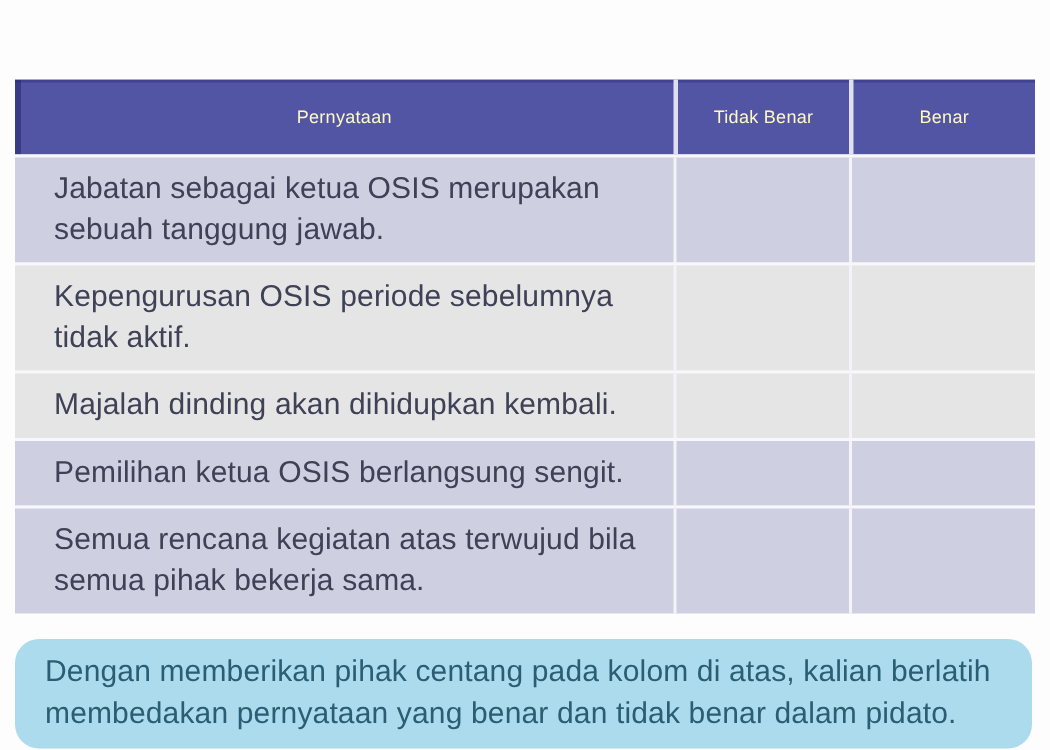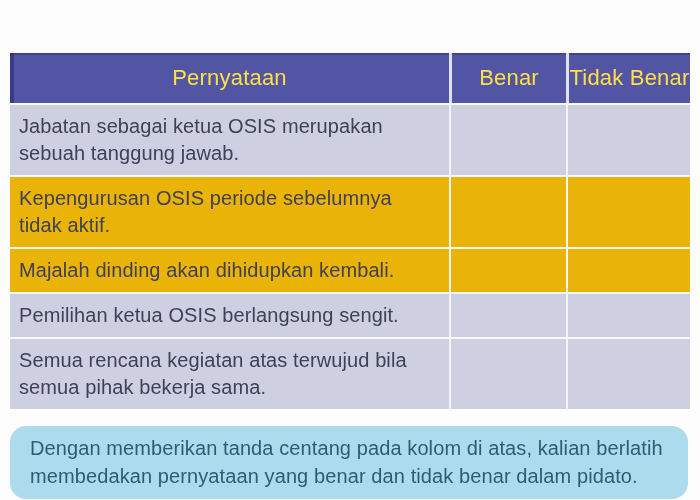--- a/index.html
+++ b/index.html
@@ -20,40 +20,40 @@
     width: 680px;
   }
   .thead {
     display: grid;
     grid-template-columns: 439px 117px 124px;
     background: #5254a4;
     height: 50px;
     box-shadow: inset 4px 0 0 rgba(36,38,110,0.55), inset 0 2px 0 rgba(36,38,110,0.35);
   }
   .th {
-    color: #fde047;
-    font-size: 22px;
+    color: #fef9c3;
+    font-size: 12px;
     font-weight: 500;
     letter-spacing: .2px;
     display: flex;
     align-items: center;
     justify-content: center;
     text-align: left;
   }
   .th + .th { border-left: 3px solid #dfe0ee; }
 
   .trow {
     display: grid;
     grid-template-columns: 439px 117px 124px;
     border-top: 2px solid #f8f8fc;
   }
   .trow.shaded { background: #cfcfe2; }
-  .trow.plain  { background: #eab308; }
+  .trow.plain  { background: #e5e5e5; }
   .td {
-    padding: 8px 10px 8px 9px;
+    padding: 8px 10px 8px 26px;
     font-size: 20px;
     line-height: 1.35;
     color: #3f4156;
     letter-spacing: .1px;
   }
   .td.answer { padding: 0; cursor: pointer; }
   .td + .td { border-left: 2px solid #f3f3f9; }
 
   
   .note {
@@ -77,22 +77,22 @@
 </style>
 </head>
 <body>
 
 <div class="page">
 
   <div class="tf-table">
 
     <div class="thead">
       <div class="th">Pernyataan</div>
+      <div class="th">Tidak Benar</div>
       <div class="th">Benar</div>
-      <div class="th">Tidak Benar</div>
     </div>
 
     <div class="trow shaded">
       <div class="td">Jabatan sebagai ketua OSIS merupakan sebuah tanggung jawab.</div>
       <div class="td answer"></div>
       <div class="td answer"></div>
     </div>
 
     <div class="trow plain">
       <div class="td">Kepengurusan OSIS periode sebelumnya tidak aktif.</div>
@@ -114,16 +114,16 @@
 
     <div class="trow shaded">
       <div class="td">Semua rencana kegiatan atas terwujud bila semua pihak bekerja sama.</div>
       <div class="td answer"></div>
       <div class="td answer"></div>
     </div>
 
   </div>
 
   <div class="note">
-    <p>Dengan memberikan tanda centang pada kolom di atas, kalian berlatih membedakan pernyataan yang benar dan tidak benar dalam pidato.</p>
+    <p>Dengan memberikan pihak centang pada kolom di atas, kalian berlatih membedakan pernyataan yang benar dan tidak benar dalam pidato.</p>
   </div>
 
 </div>
 
 </body></html>

